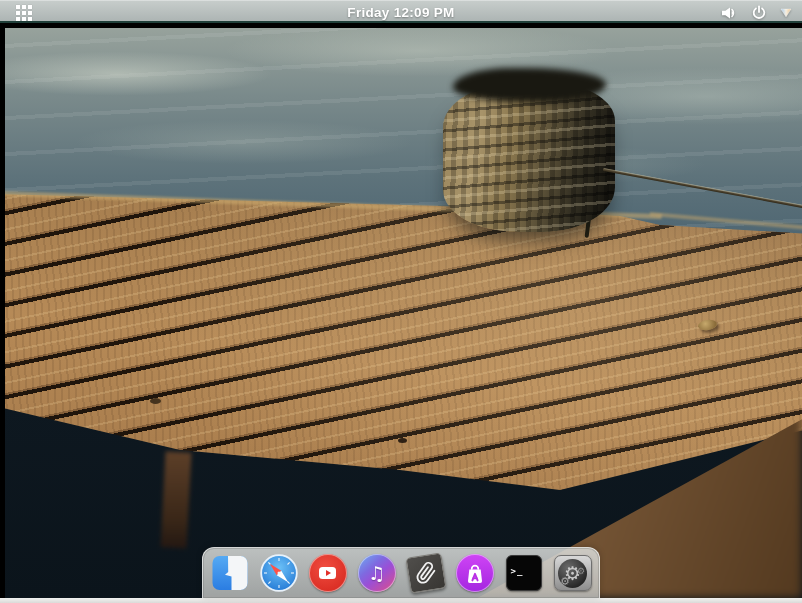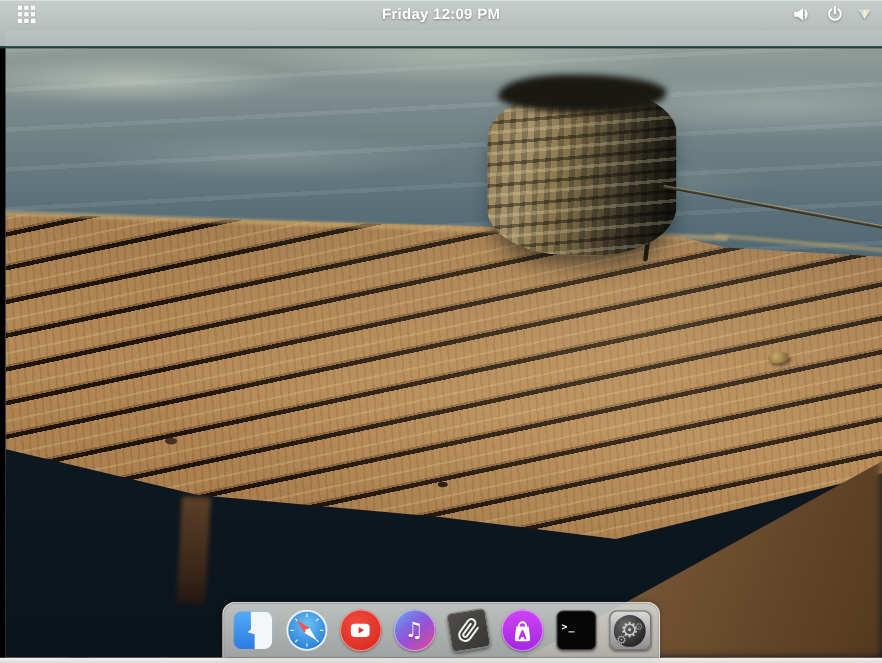--- a/index.html
+++ b/index.html
@@ -1,21 +1,21 @@
 <!DOCTYPE html>
 <html><head>
 <meta charset="utf-8">
 <style>
   * { margin:0; padding:0; box-sizing:border-box; }
   html,body { width:802px; height:603px; overflow:hidden; }
   body { position:relative; background:#000; font-family:"Liberation Sans", sans-serif; }
 
   
   .panel {
-    position:absolute; top:0; left:0; right:0; height:44px; z-index:60;
+    position:absolute; top:0; left:0; right:0; height:23px; z-index:60;
     background:linear-gradient(180deg, rgba(208,214,212,0.96), rgba(180,188,187,0.96));
     border-bottom:2px solid #20403a;
     box-shadow:inset 0 1px 0 rgba(255,255,255,0.35);
   }
   .app-grid {
     position:absolute; left:16px; top:5px; width:17px; height:17px;
     display:grid; grid-template-columns:repeat(3,4px); grid-template-rows:repeat(3,4px);
     gap:2px; cursor:pointer;
   }
   .app-grid i { background:#fff; box-shadow:0 0 1px rgba(0,0,0,0.35); }

